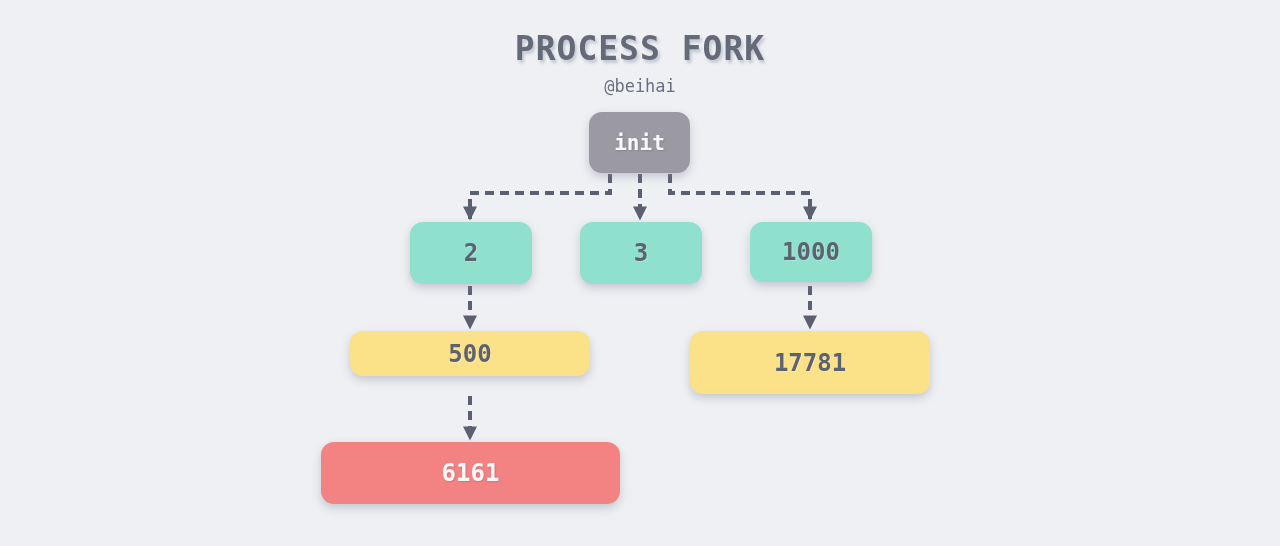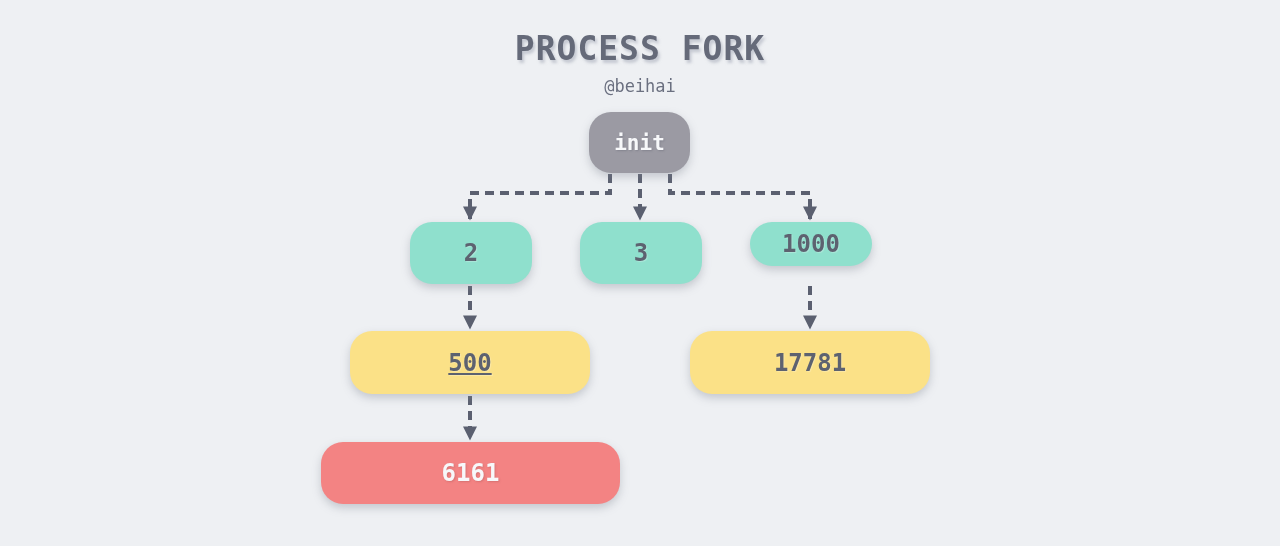--- a/index.html
+++ b/index.html
@@ -57,21 +57,21 @@
     stroke: var(--connector);
     stroke-width: 4;
     stroke-dasharray: 9 6;
   }
   .arrowhead-shape { fill: var(--connector); }
   .node {
     position: absolute;
     display: flex;
     align-items: center;
     justify-content: center;
-    border-radius: 22px;
+    border-radius: 13px;
     font-family: "DejaVu Sans Mono", "Liberation Mono", monospace;
     font-weight: bold;
     font-size: 24px;
     color: var(--node-text-dark);
     box-shadow: 0 4px 9px rgba(128,133,148,0.38);
     text-shadow: 1px 1px 1px rgba(255,255,255,0.25);
   }
   .node.root {
     background: var(--root-fill);
     color: var(--node-text-light);
@@ -110,24 +110,24 @@
 
   <div class="node root" style="left:589px; top:112px; width:101px; height:61px;">
     <span>init</span>
   </div>
   <div class="node level1" style="left:410px; top:222px; width:122px; height:62px;">
     <span>2</span>
   </div>
   <div class="node level1" style="left:580px; top:222px; width:122px; height:62px;">
     <span>3</span>
   </div>
-  <div class="node level1" style="left:750px; top:222px; width:122px; height:44px;">
+  <div class="node level1" style="left:750px; top:222px; width:122px; height:60px;">
     <span>1000</span>
   </div>
-  <div class="node level2" style="left:350px; top:331px; width:240px; height:63px;text-decoration:underline;">
+  <div class="node level2" style="left:350px; top:331px; width:240px; height:45px;">
     <span>500</span>
   </div>
   <div class="node level2" style="left:690px; top:331px; width:240px; height:63px;">
     <span>17781</span>
   </div>
   <div class="node level3" style="left:321px; top:442px; width:299px; height:62px;">
     <span>6161</span>
   </div>
 
 </div>

